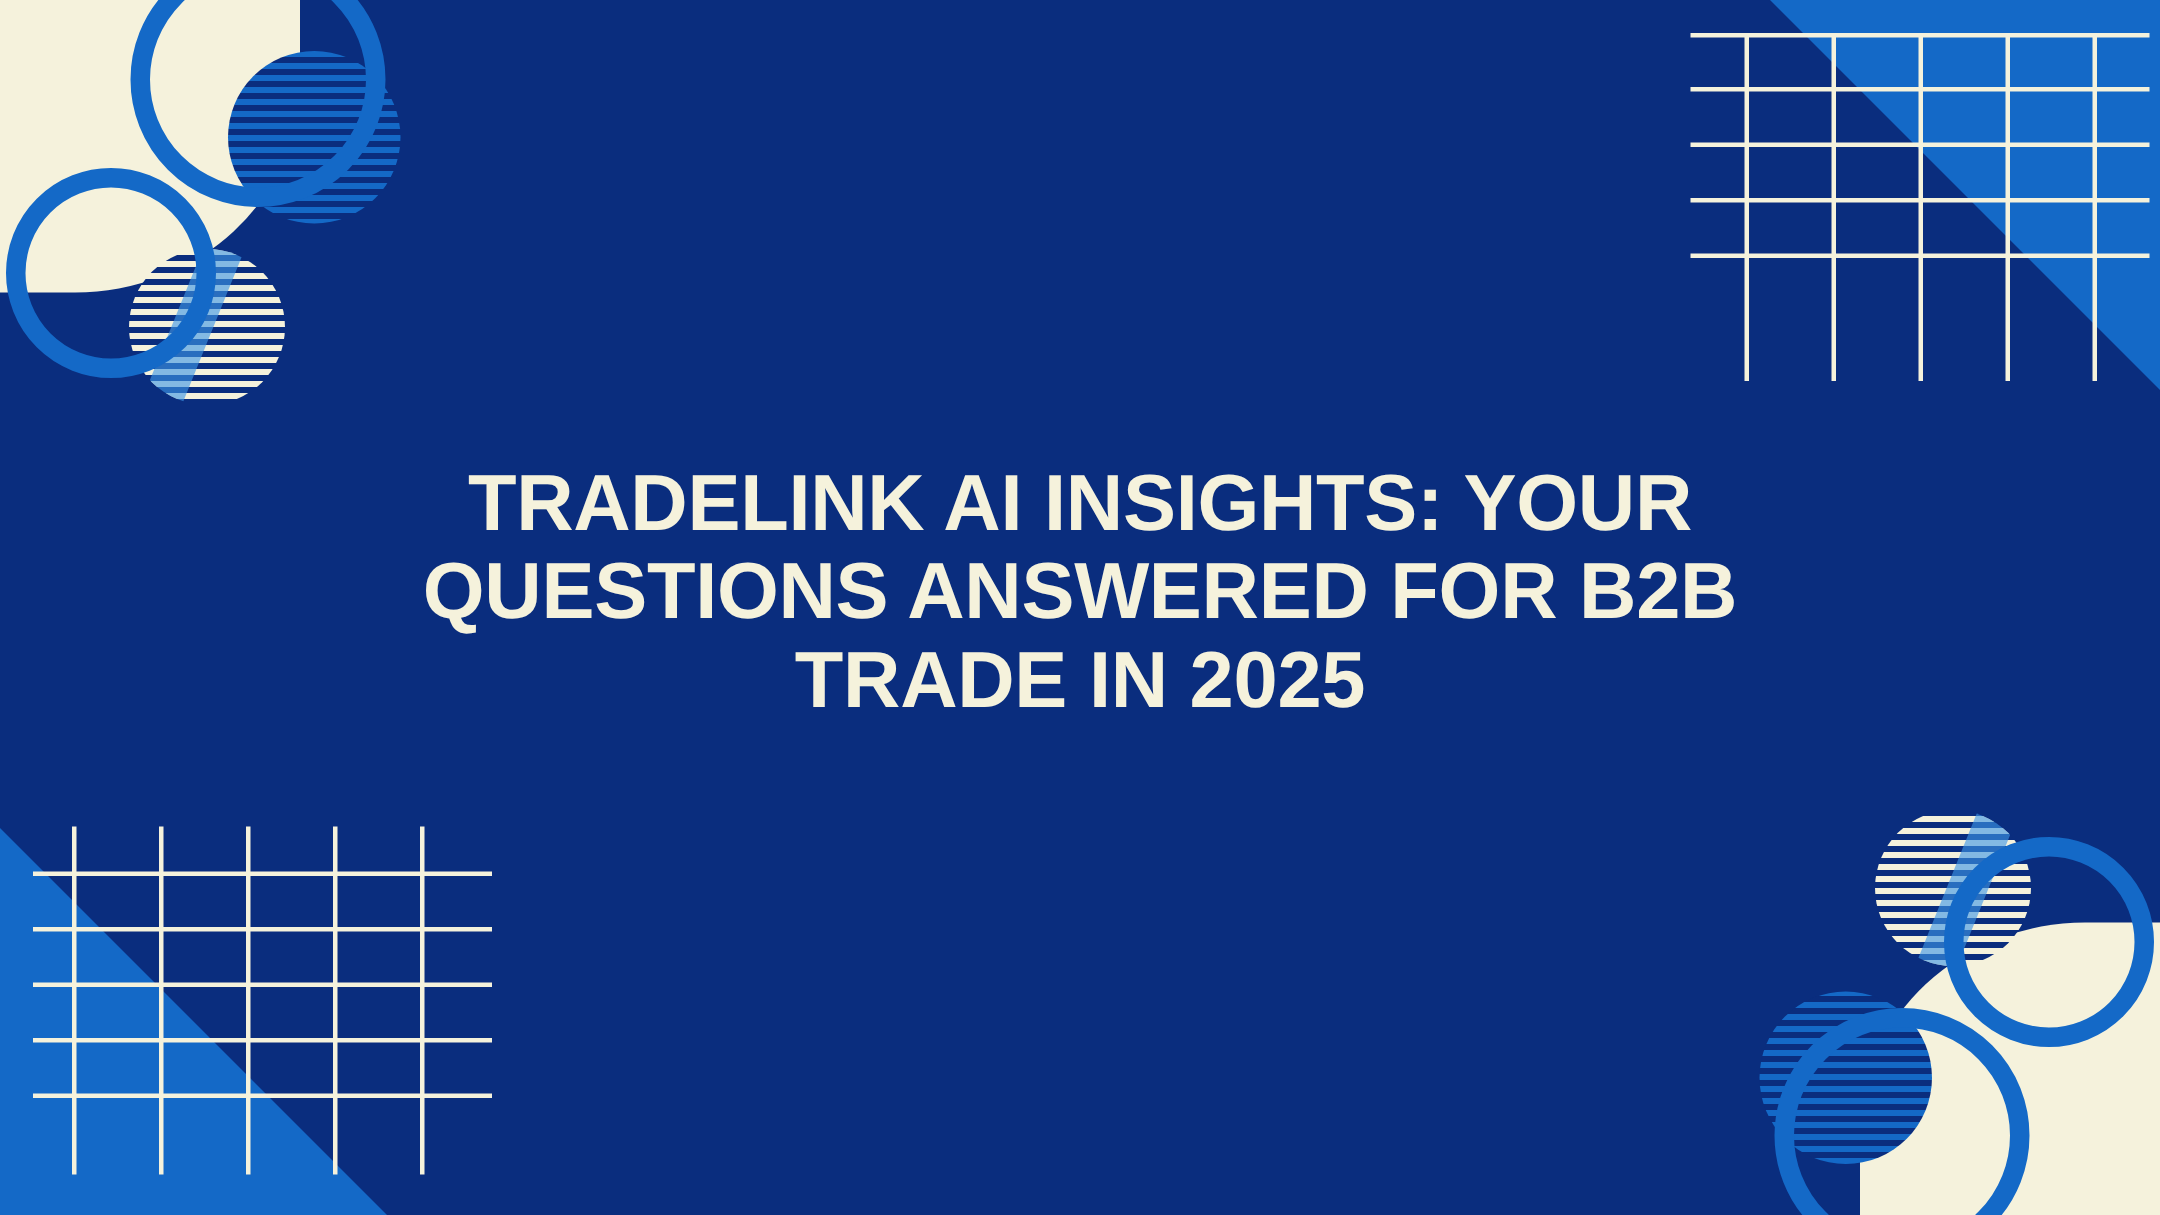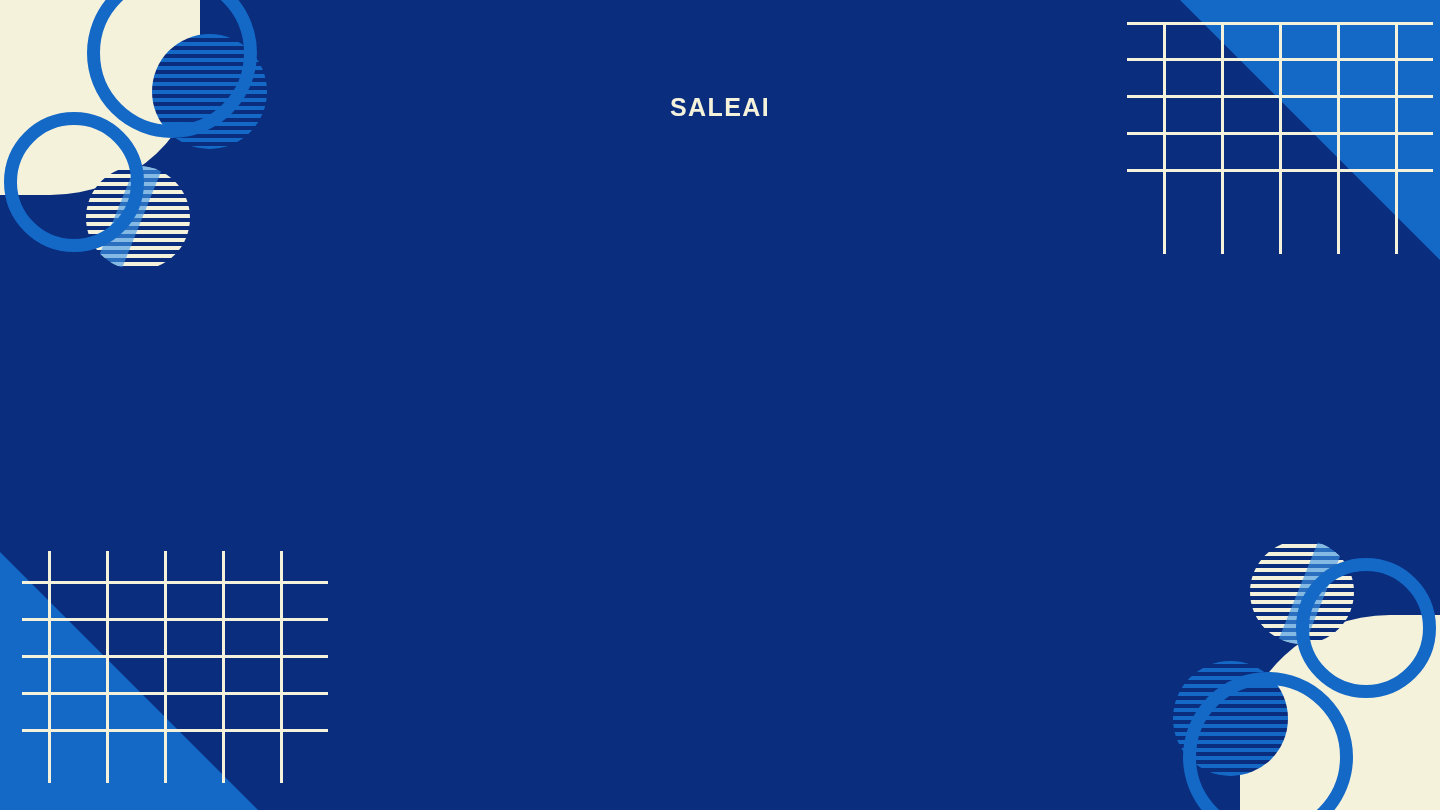--- a/index.html
+++ b/index.html
@@ -229,16 +229,16 @@
   </div>
 
   <div class="cluster" id="cluster-bottom-right">
     <div class="cream-blob"></div>
     <div class="striped" id="striped-blue"></div>
     <div class="ring" id="ring-upper"></div>
     <div class="striped" id="striped-cream"></div>
     <div class="ring" id="ring-lower"></div>
   </div>
 
-  <div id="logo">SALEAI</div>
-
+
+  <h1 id="headline">TradeLink AI Insights: Your Questions Answered for B2B Trade in 2025</h1>
 
 </div>
 
 </body></html>

